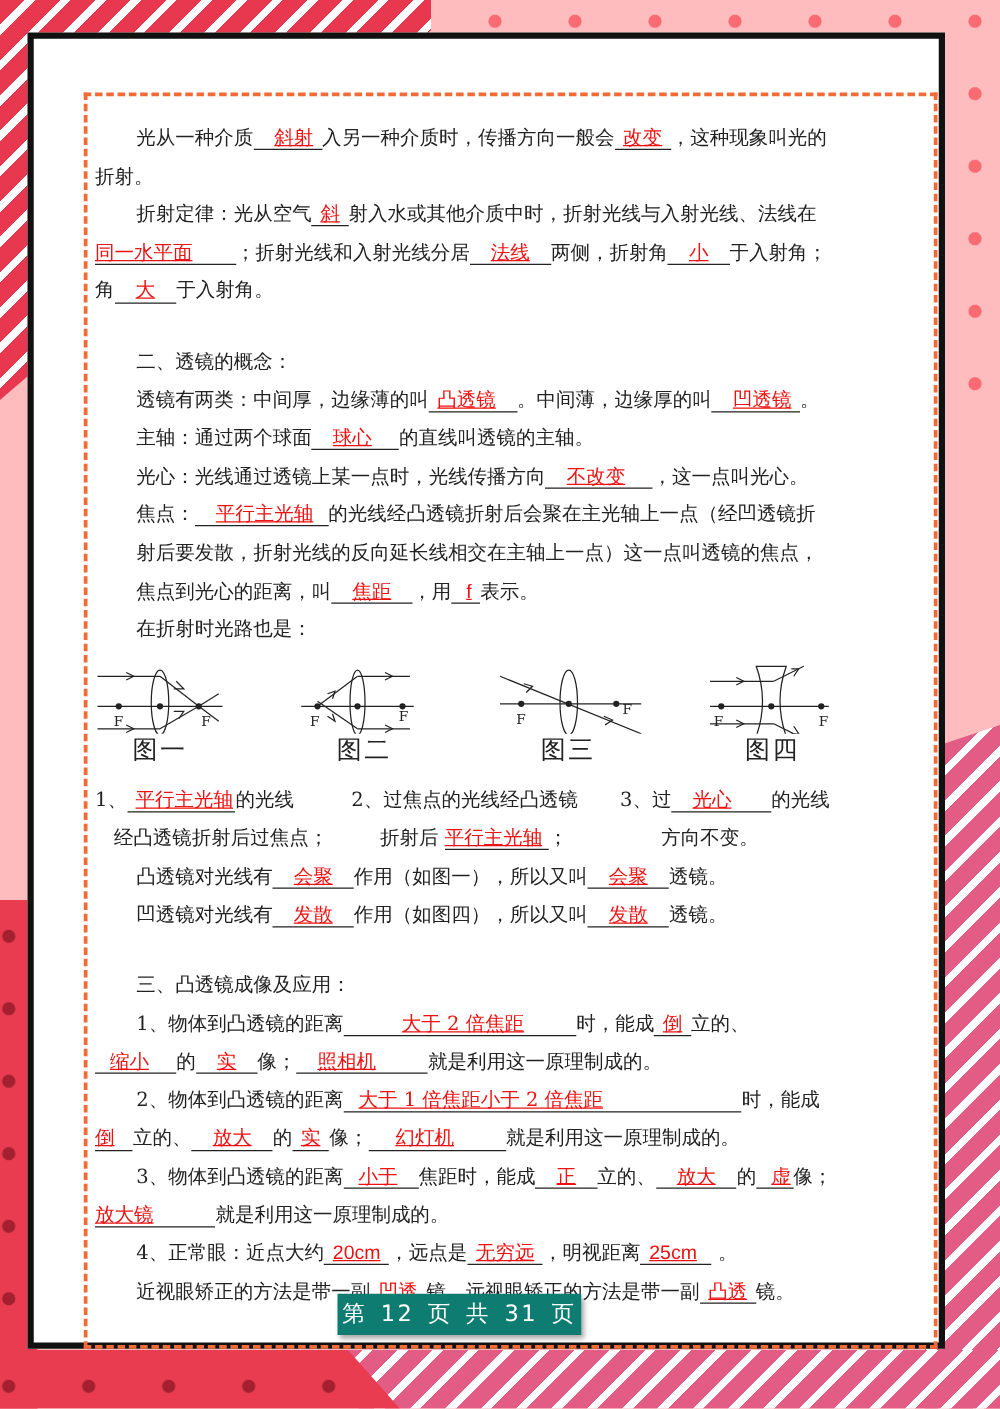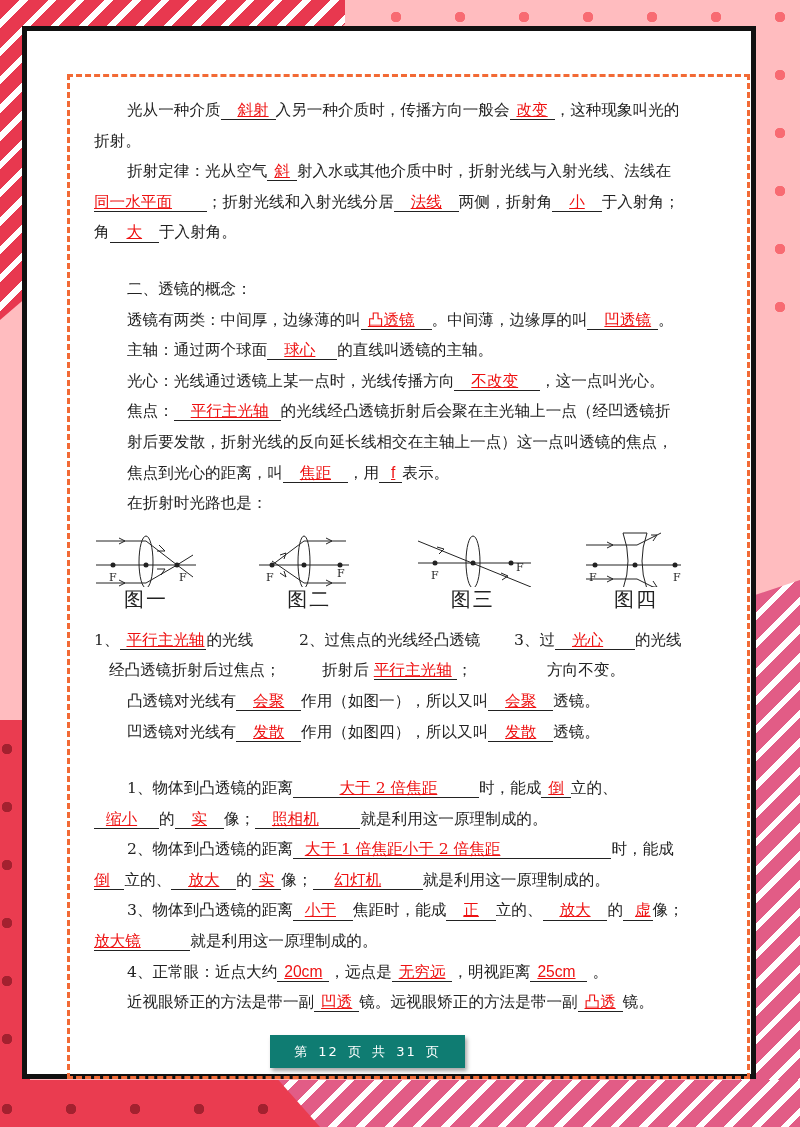--- a/index.html
+++ b/index.html
@@ -38,21 +38,21 @@
     .page {
       position: absolute; left: 22px; top: 26px; width: 734px; height: 1053px;
       background: #ffffff; border: 5px solid #111;
     }
     .dashed {
       position: absolute; left: 40px; top: 43px; width: 683px; height: 1005px;
       border: 3px dashed #f26a35;
     }
 
     .content {
-      position: absolute; left: 94px; top: 95px; width: 600px;
+      position: absolute; left: 76px; top: 95px; width: 600px;
       font-size: 15.6px; line-height: 30.6px; color: #222;
     }
     .p { white-space: nowrap; }
     .ind { padding-left: 33px; }
     .r { color: #ee1111; text-decoration: underline; text-decoration-color: #ee1111; }
     .u { text-decoration: underline; text-decoration-color: #222; }
     .fill { display: inline-block; border-bottom: 1px solid #222; padding: 0 2px; line-height: 1.1; }
     .fill .r { text-decoration: underline; }
     .sans { font-family: "Liberation Sans", "DejaVu Sans", sans-serif; }
     .gap { height: 26px; }
@@ -61,21 +61,21 @@
     .fig { width: 120px; text-align: center; }
     .fig svg { display: block; margin: 0 auto; }
     .fig-label { font-size: 20px; line-height: 24px; font-family: "DejaVu Sans", sans-serif; color: #222; letter-spacing: 2px; }
 
     .props { margin-top: 10px; }
     .props .row { display: flex; white-space: nowrap; }
 
     .footer-badge {
       position: absolute; left: 270px; top: 1035px; width: 195px; height: 33px;
       background: #0f7c72; color: #fff; font-family: "DejaVu Sans", sans-serif;
-      font-size: 13px; line-height: 33px; text-align: center; letter-spacing: 2px;
+      font-size: 18px; line-height: 33px; text-align: center; letter-spacing: 2px;
       box-shadow: 2px 3px 4px rgba(0,0,0,0.35);
       word-spacing: 3px;
     }
   </style>
 </head>
 <body>
 
 <div class="bg bg-dots-pink" id="tr-dots"></div>
 <div class="bg bg-stripes-red" id="tl-stripes"></div>
 <div class="bg bg-dots-red" id="left-dots-red"></div>
@@ -227,20 +227,21 @@
     <div class="p ind">
       <span>凸透镜对光线有</span><span class="fill">&nbsp;&nbsp;&nbsp;<span class="r">会聚</span>&nbsp;&nbsp;&nbsp;</span><span>作用（如图一），所以又叫</span><span class="fill">&nbsp;&nbsp;&nbsp;<span class="r">会聚</span>&nbsp;&nbsp;&nbsp;</span><span>透镜。</span>
     </div>
     <div class="p ind">
       <span>凹透镜对光线有</span><span class="fill">&nbsp;&nbsp;&nbsp;<span class="r">发散</span>&nbsp;&nbsp;&nbsp;</span><span>作用（如图四），所以又叫</span><span class="fill">&nbsp;&nbsp;&nbsp;<span class="r">发散</span>&nbsp;&nbsp;&nbsp;</span><span>透镜。</span>
     </div>
   </div>
 
   <div class="gap"></div>
 
+  <div class="p ind">三、凸透镜成像及应用：</div>
   <div class="p ind">
     <span>1、物体到凸透镜的距离</span><span class="fill">&nbsp;&nbsp;&nbsp;&nbsp;&nbsp;&nbsp;&nbsp;&nbsp;&nbsp;<span class="r">大于 2 倍焦距</span>&nbsp;&nbsp;&nbsp;&nbsp;&nbsp;&nbsp;&nbsp;&nbsp;</span><span>时，能成</span><span class="fill">&nbsp;<span class="r">倒</span>&nbsp;</span><span>立的、</span>
   </div>
   <div class="p">
     <span class="fill">&nbsp;&nbsp;<span class="r">缩小</span>&nbsp;&nbsp;&nbsp;&nbsp;</span><span>的</span><span class="fill">&nbsp;&nbsp;&nbsp;<span class="r">实</span>&nbsp;&nbsp;&nbsp;</span><span>像；</span><span class="fill">&nbsp;&nbsp;&nbsp;<span class="r">照相机</span>&nbsp;&nbsp;&nbsp;&nbsp;&nbsp;&nbsp;&nbsp;&nbsp;</span><span>就是利用这一原理制成的。</span>
   </div>
   <div class="p ind">
     <span>2、物体到凸透镜的距离</span><span class="fill">&nbsp;&nbsp;<span class="r">大于 1 倍焦距小于 2 倍焦距</span>&nbsp;&nbsp;&nbsp;&nbsp;&nbsp;&nbsp;&nbsp;&nbsp;&nbsp;&nbsp;&nbsp;&nbsp;&nbsp;&nbsp;&nbsp;&nbsp;&nbsp;&nbsp;&nbsp;&nbsp;&nbsp;&nbsp;</span><span>时，能成</span>
   </div>
   <div class="p">

